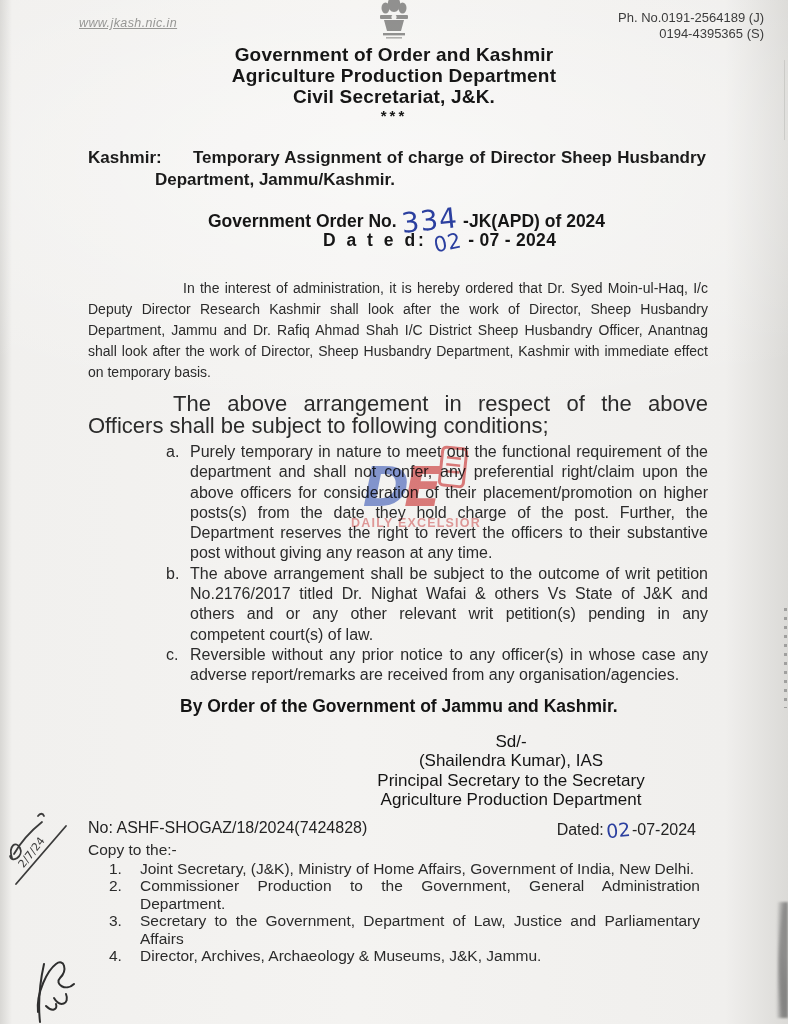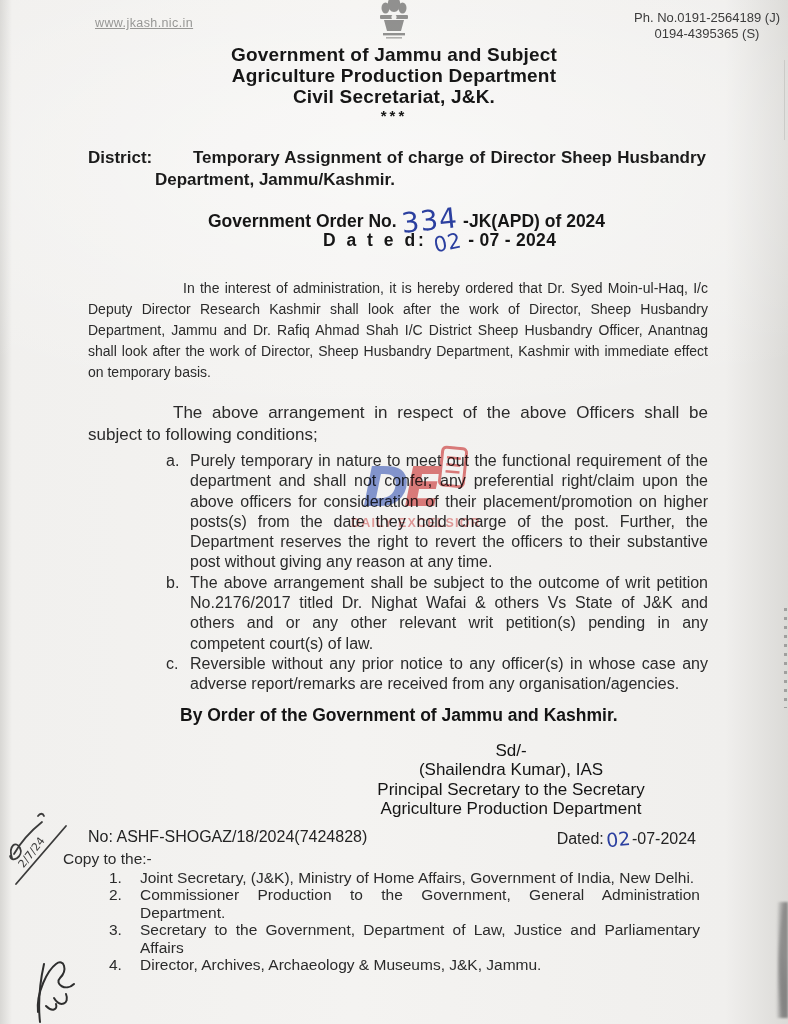--- a/index.html
+++ b/index.html
@@ -4,53 +4,53 @@
 <style>
   html,body{margin:0;padding:0;}
   body{width:788px;height:1024px;background:#e8e7e4;font-family:"Liberation Sans",sans-serif;}
   .page{
     position:relative;width:788px;height:1024px;overflow:hidden;color:#2b2b2b;
     background:
       radial-gradient(ellipse 620px 260px at 50% 16%, rgba(255,255,255,.45), rgba(255,255,255,0)),
       linear-gradient(90deg,#d8d7d4 0px,#f1f0ee 12px,#f4f3f1 45%,#f0efed 92%,#dbdad7 100%);
   }
   
-  .website{position:absolute;left:95px;top:16px;font-size:12.5px;color:#979795;text-decoration:underline;letter-spacing:.4px;}
+  .website{position:absolute;left:79px;top:16px;font-size:12.5px;color:#979795;text-decoration:underline;letter-spacing:.4px;font-style:italic;}
   .emblem{position:absolute;left:50%;top:-5px;transform:translateX(-50%);opacity:.78;}
-  .phones{position:absolute;right:8px;top:10px;text-align:center;font-size:13px;line-height:16px;color:#3c3c3c;}
+  .phones{position:absolute;right:24px;top:10px;text-align:right;font-size:13px;line-height:16px;color:#3c3c3c;}
   .titleblock{padding-top:44px;text-align:center;font-weight:bold;color:#161616;font-size:19px;line-height:21px;letter-spacing:.2px;}
   .stars{font-size:15px;letter-spacing:3px;line-height:16px;margin-top:1px;}
   
   .subject{position:relative;margin:23px 82px 0 88px;padding-left:67px;text-indent:38px;
            font-weight:bold;font-size:17px;line-height:22px;text-align:justify;color:#1b1b1b;}
   .subject-label{position:absolute;left:0;top:0;text-indent:0;}
   
   .orderblock{margin-top:10px;font-weight:bold;color:#161616;font-size:17.5px;}
   .orderline{margin-left:208px;height:26px;}
   .datedline{margin-left:323px;height:24px;letter-spacing:.3px;}
   .dl-label{letter-spacing:3px;}
   .hw{font-family:"DejaVu Sans",sans-serif;color:#2b3f9f;font-weight:500;display:inline-block;}
   .hw-334{font-size:28px;transform:rotate(-6deg) translateY(3px);margin:0 6px 0 4px;letter-spacing:1px;}
   .hw-02a{font-size:21px;transform:rotate(-12deg) translateY(4px);margin:0 8px 0 6px;}
   .hw-02b{font-size:19px;transform:rotate(-6deg) translateY(2px);margin:0 2px;}
   
   .p1{margin:27px 80px 0 88px;text-indent:95px;text-align:justify;font-size:14px;line-height:21px;}
-  .p2{margin:19px 80px 0 88px;text-indent:85px;text-align:justify;font-size:17px;line-height:22px;}
+  .p2{margin:10px 80px 0 88px;text-indent:85px;text-align:justify;font-size:22px;line-height:22px;}
   .conds{margin:5px 80px 0 166px;}
   .cond{display:flex;}
   .cond-marker{flex:none;width:24px;font-size:16px;line-height:20.3px;}
   .cond-text{text-align:justify;font-size:16px;line-height:20.3px;}
   
   .byorder{margin:10px 0 0 180px;font-weight:bold;font-size:17.5px;color:#141414;}
   .sigblock{margin-left:330px;width:362px;text-align:center;font-weight:normal;color:#141414;
             font-size:17px;line-height:18.5px;margin-top:16px;}
   .sigblock div{margin-top:1px;}
   
   .refrow{display:flex;justify-content:space-between;margin:7px 92px 0 88px;font-size:16px;color:#232323;align-items:center;}
-  .copyhead{margin:2px 0 0 63px;font-size:15.5px;}
+  .copyhead{margin:2px 0 0 88px;font-size:15.5px;}
   .copylist{margin:1px 88px 0 88px;}
   .copy-item{display:flex;}
   .copy-num{flex:none;width:31px;padding-left:21px;box-sizing:content-box;font-size:15.5px;line-height:17.5px;}
   .copy-text{text-align:justify;font-size:15.5px;line-height:17.5px;}
   
   .wm{position:absolute;left:336px;top:446px;width:160px;text-align:center;opacity:.72;mix-blend-mode:multiply;pointer-events:none;}
   .wm-logo{font-family:"DejaVu Sans",sans-serif;font-style:italic;font-weight:800;font-size:56px;line-height:58px;letter-spacing:-5px;white-space:nowrap;}
   .wm-d{color:#5a74c9;}
   .wm-e{color:#d94f4f;}
   .wm-paper{vertical-align:18px;margin-left:2px;transform:rotate(6deg);}
@@ -87,28 +87,28 @@
       <rect x="10" y="42" width="16" height="1.6" opacity="0.7"></rect>
     </svg>
   </div>
 
   <div class="phones">
     <div>Ph. No.0191-2564189 (J)</div>
     <div>0194-4395365 (S)</div>
   </div>
 
   <div class="titleblock">
-    <div>Government of Jammu and Subject</div>
+    <div>Government of Order and Kashmir</div>
     <div>Agriculture Production Department</div>
     <div>Civil Secretariat, J&amp;K.</div>
     <div class="stars">***</div>
   </div>
 
   <div class="subject">
-    <span class="subject-label">District:</span>
+    <span class="subject-label">Kashmir:</span>
     <span>Temporary Assignment of charge of Director Sheep Husbandry Department, Jammu/Kashmir.</span>
   </div>
 
   <div class="orderblock">
     <div class="orderline">
       <span>Government Order No.</span><span class="hw hw-334">334</span><span>-JK(APD) of 2024</span>
     </div>
     <div class="datedline">
       <span class="dl-label">D a t e d:</span><span class="hw hw-02a">02</span><span>- 07 - 2024</span>
     </div>

